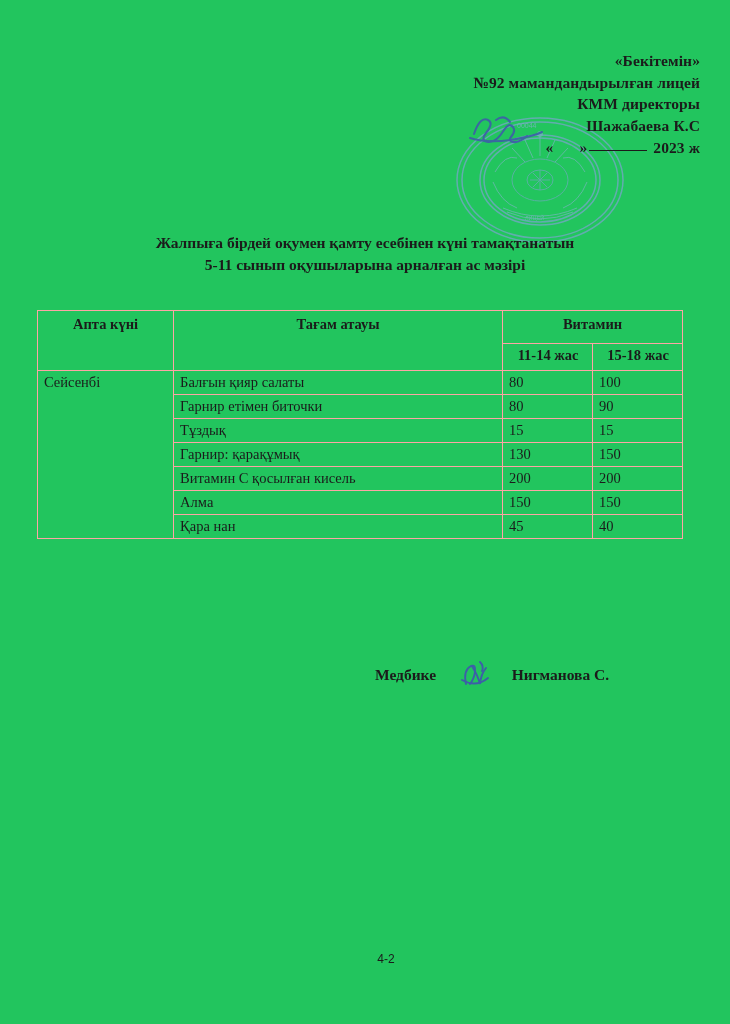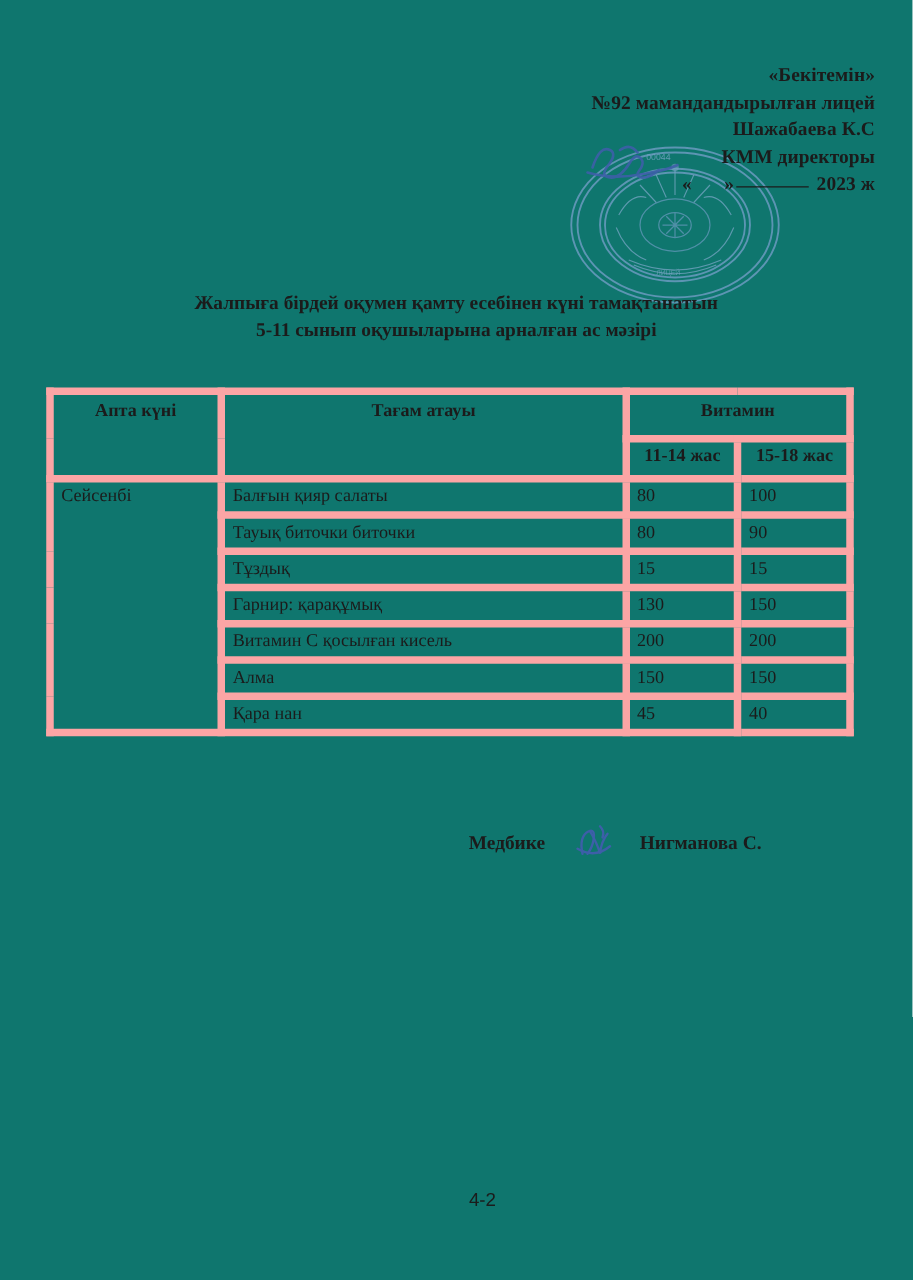--- a/index.html
+++ b/index.html
@@ -13,21 +13,21 @@
     height: 1024px;
     position: relative;
     font-family: "Liberation Serif", "DejaVu Serif", serif;
     color: #1b1b1b;
     overflow: hidden;
   }
 
   .page {
     position: absolute;
     inset: 0;
-    background: #0f766e;
+    background: #22c55e;
   }
 
   
   .approval-block {
     position: absolute;
     top: 50px;
     right: 30px;
     width: 340px;
     text-align: right;
     font-weight: bold;
@@ -103,21 +103,21 @@
     z-index: 2;
   }
   table.menu-table {
     border-collapse: collapse;
     width: 100%;
     table-layout: fixed;
     font-size: 14.5px;
   }
   table.menu-table th,
   table.menu-table td {
-    border: 6px solid #fca5a5;
+    border: 1px solid #fca5a5;
     padding: 2px 6px;
     vertical-align: top;
     line-height: 18px;
     font-weight: normal;
   }
   table.menu-table thead th {
     font-weight: bold;
     text-align: center;
   }
   th.col-day   { width: 102px; }
@@ -177,36 +177,36 @@
     top: -8px;
   }
 
   
   .page-number {
     position: absolute;
     top: 952px;
     left: 0;
     width: 612px;
     text-align: center;
-    font-size: 15px;
+    font-size: 12px;
     font-family: "Liberation Sans", sans-serif;
     z-index: 3;
   }
   .page-number span { margin-left: 160px; }
 </style>
 </head>
 <body>
 
 <div class="page">
 
   <div class="approval-block">
     <span class="ln">«Бекітемін»</span>
     <span class="ln">№92 мамандандырылған лицей</span>
+    <span class="ln">КММ директоры</span>
     <span class="ln">Шажабаева К.С</span>
-    <span class="ln">КММ директоры</span>
     <span class="date-line">
       <span>«</span><span class="quote-slot"></span><span>»</span><span class="blank-rule"></span><span>2023 ж</span>
     </span>
   </div>
 
   <svg class="seal" viewBox="0 0 170 132" aria-hidden="true">
     <g fill="none" stroke="#7fa3d2" stroke-width="1.5" opacity="0.85">
       <ellipse cx="85" cy="68" rx="83" ry="62"></ellipse>
       <ellipse cx="85" cy="68" rx="78" ry="58"></ellipse>
       <ellipse cx="85" cy="68" rx="60" ry="45"></ellipse>
@@ -258,21 +258,21 @@
         </tr>
       </thead>
       <tbody>
         <tr>
           <td class="day-cell" rowspan="7">Сейсенбі</td>
           <td class="dish-cell">Балғын қияр салаты</td>
           <td class="amt-cell">80</td>
           <td class="amt-cell">100</td>
         </tr>
         <tr>
-          <td class="dish-cell">Тауық биточки биточки</td>
+          <td class="dish-cell">Гарнир етімен биточки</td>
           <td class="amt-cell">80</td>
           <td class="amt-cell">90</td>
         </tr>
         <tr>
           <td class="dish-cell">Тұздық</td>
           <td class="amt-cell">15</td>
           <td class="amt-cell">15</td>
         </tr>
         <tr>
           <td class="dish-cell">Гарнир: қарақұмық</td>

